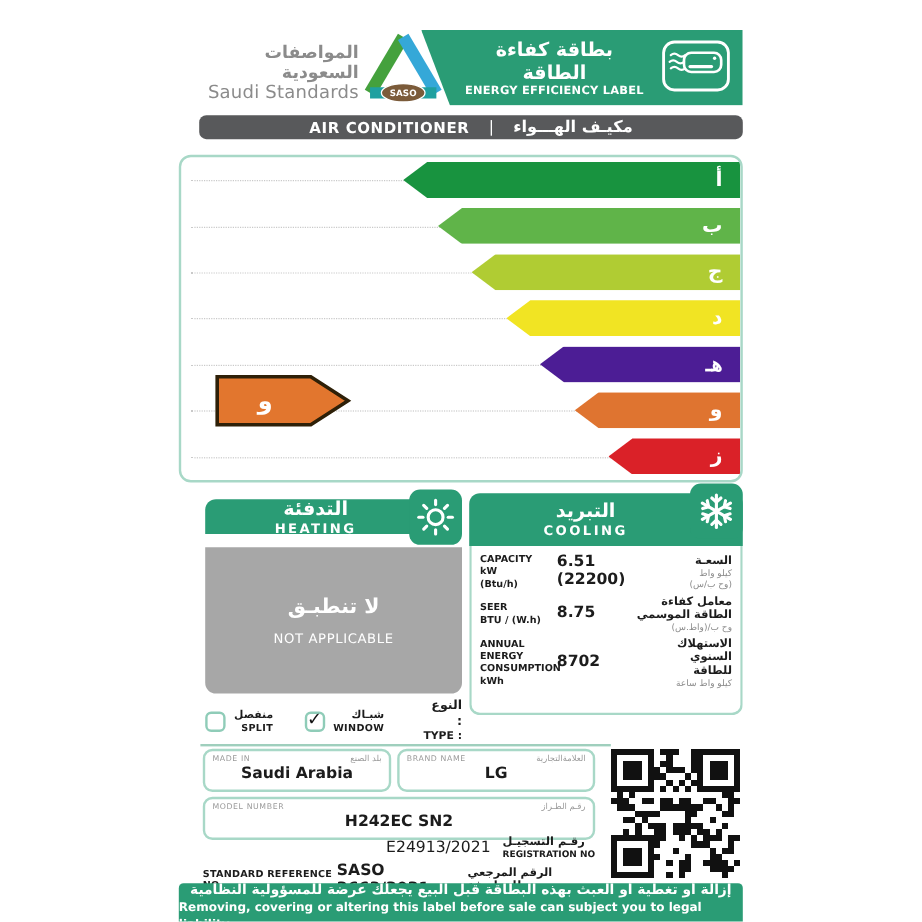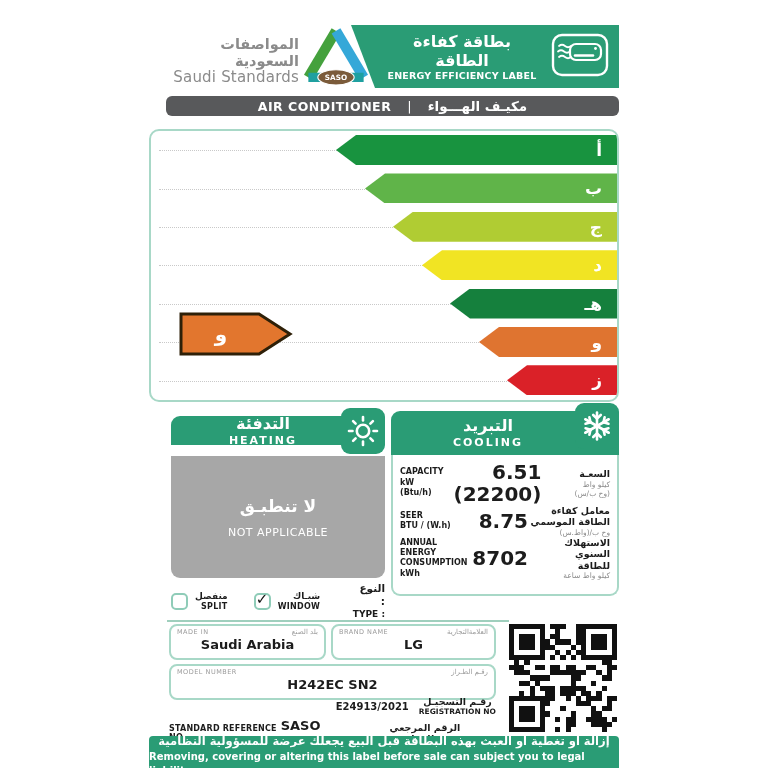--- a/index.html
+++ b/index.html
@@ -59,21 +59,21 @@
     gap:10px;color:#fff;text-align:center;}
   .heating-body .ar{font-size:17px;font-weight:bold;letter-spacing:1px;}
   .heating-body .en{font-size:11px;letter-spacing:.5px;}
   .cooling{top:379px;left:242px;width:228px;height:193px;}
   .cooling .panel-hd{height:44px;padding-right:34px;}
   .cooling-body{position:absolute;top:52px;left:0;right:0;bottom:0;background:#fff;
     border:2px solid var(--bteal);border-top:none;border-radius:0 0 9px 9px;
     display:flex;flex-direction:column;justify-content:space-between;padding:6px 7px 20px 7px;}
   .c-row{display:flex;align-items:center;}
   .c-en{width:64px;font-size:8px;font-weight:bold;line-height:1.3;white-space:pre-line;}
-  .c-val{flex:1;text-align:right;font-size:20px;font-weight:bold;line-height:1.1;white-space:pre-line;}
+  .c-val{flex:1;text-align:left;font-size:13px;font-weight:bold;line-height:1.1;white-space:pre-line;}
   .c-ar{width:82px;text-align:right;line-height:1.2;}
   .c-ar-main{font-size:9.5px;font-weight:bold;display:block;white-space:pre-line;}
   .c-ar-sub{font-size:7.5px;color:#8a8a8a;display:block;white-space:pre-line;}
 
   
   .type-row{position:absolute;top:560px;left:22px;width:214px;height:34px;display:flex;align-items:center;}
   .cb{width:17px;height:17px;border:2px solid #8fccb8;border-radius:5px;display:flex;align-items:center;
     justify-content:center;background:#fff;flex:0 0 auto;}
   .cb .check{font-size:15px;font-weight:bold;color:#111;line-height:1;margin-top:-3px;}
   .cb-label{margin:0 26px 0 7px;line-height:1.2;text-align:right;}
@@ -88,22 +88,22 @@
   
   .dbox{position:absolute;border:2px solid var(--bteal);border-radius:8px;background:#fff;height:36px;padding:2px 6px;}
   .dbox .tags{display:flex;justify-content:space-between;font-size:6.5px;color:#9a9a9a;letter-spacing:.5px;}
   .dbox .tags .ar{font-size:7px;}
   .dbox .val{text-align:center;font-size:13px;font-weight:bold;margin-top:1px;}
   .box-made{top:600px;left:20px;width:157px;}
   .box-brand{top:600px;left:182px;width:165px;}
   .box-model{top:640px;left:20px;width:327px;}
   .reg-row{position:absolute;top:672px;left:20px;width:327px;display:flex;justify-content:flex-end;
     align-items:center;gap:10px;}
-  .reg-value{font-size:10px;font-weight:bold;}
-  .reg-labels{text-align:center;line-height:1.2;}
+  .reg-value{font-size:13px;font-weight:normal;}
+  .reg-labels{text-align:left;line-height:1.2;}
   .reg-labels .ar{display:block;font-size:9.5px;font-weight:bold;}
   .reg-labels .en{display:block;font-size:7.5px;font-weight:bold;}
   .std-row{position:absolute;top:694px;left:20px;width:327px;display:flex;justify-content:space-between;
     align-items:center;}
   .std-en{font-size:8px;font-weight:bold;letter-spacing:.2px;}
   .std-value{font-size:13px;font-weight:bold;}
   .std-ar{font-size:9.5px;font-weight:bold;}
   .qr{position:absolute;top:600px;left:360px;width:108px;height:108px;}
 
   
@@ -179,21 +179,21 @@
           </div>
         </div>
         <div class="grade-row">
           <div class="leader"></div>
           <div class="grade-arrow" style="width: 195px; background: rgb(241, 228, 35);">
             <span>د</span>
           </div>
         </div>
         <div class="grade-row">
           <div class="leader"></div>
-          <div class="grade-arrow" style="width: 167px; background: #15803d;">
+          <div class="grade-arrow" style="width: 167px; background: #4c1d95; font-family: Liberation Serif, serif;">
             <span>هـ</span>
           </div>
         </div>
         <div class="grade-row">
           <div class="leader"></div>
           <div class="grade-arrow" style="width: 138px; background: rgb(223, 116, 48);">
             <span>و</span>
           </div>
         </div>
         <div class="grade-row">

